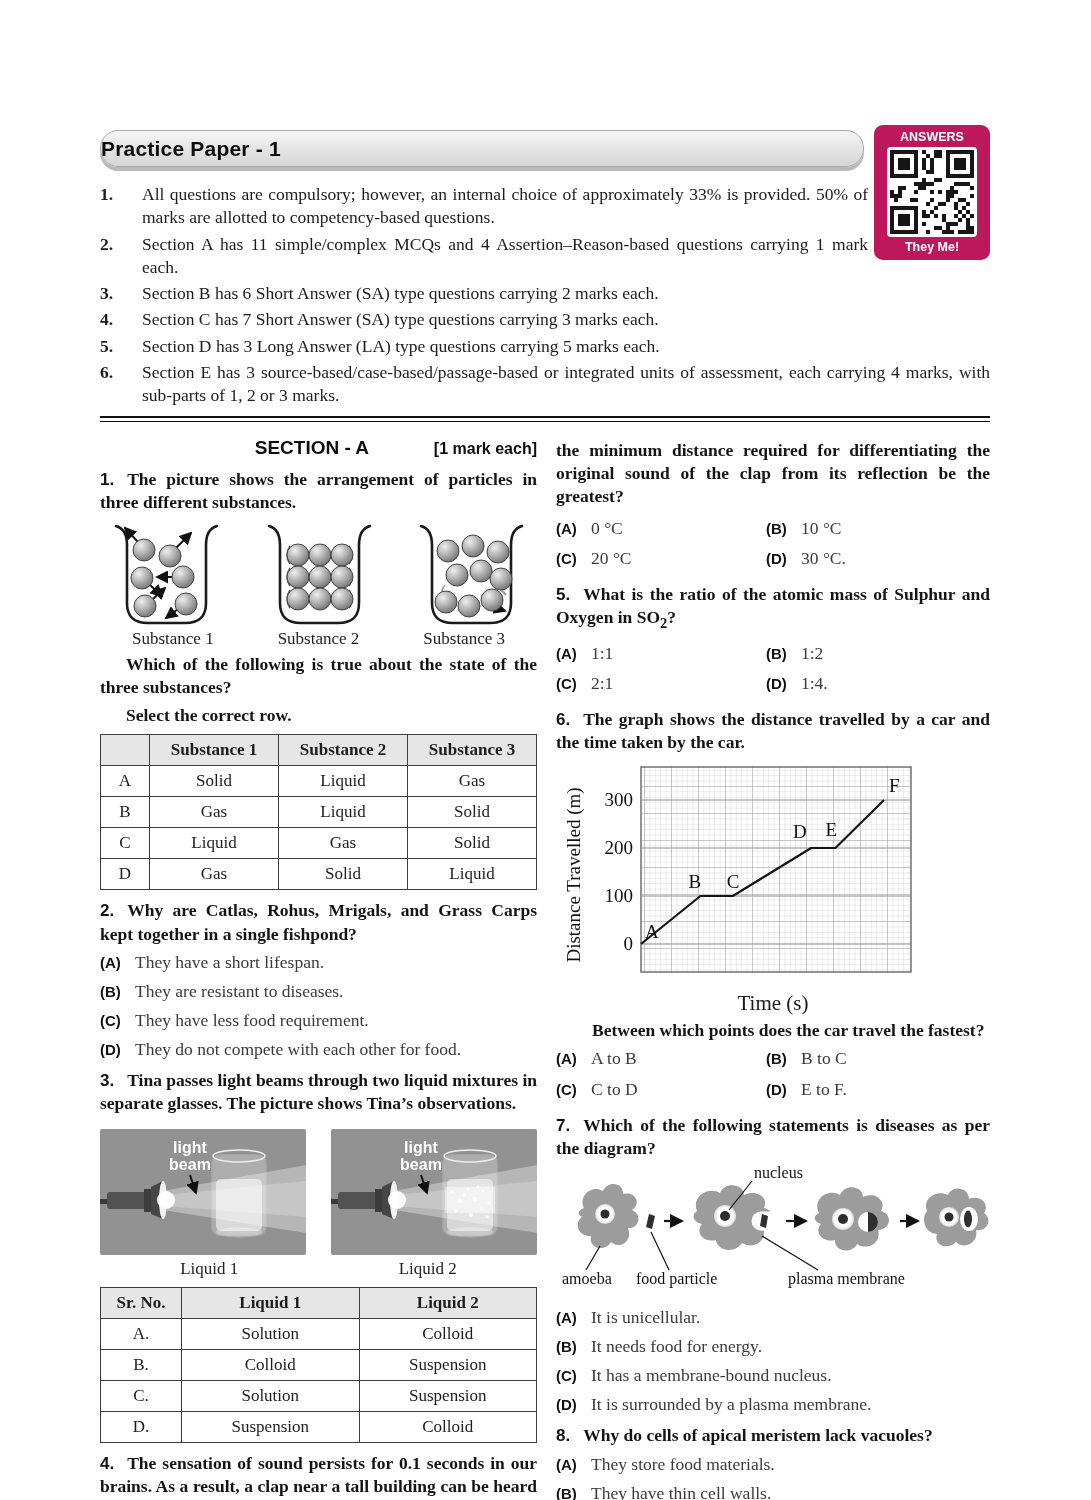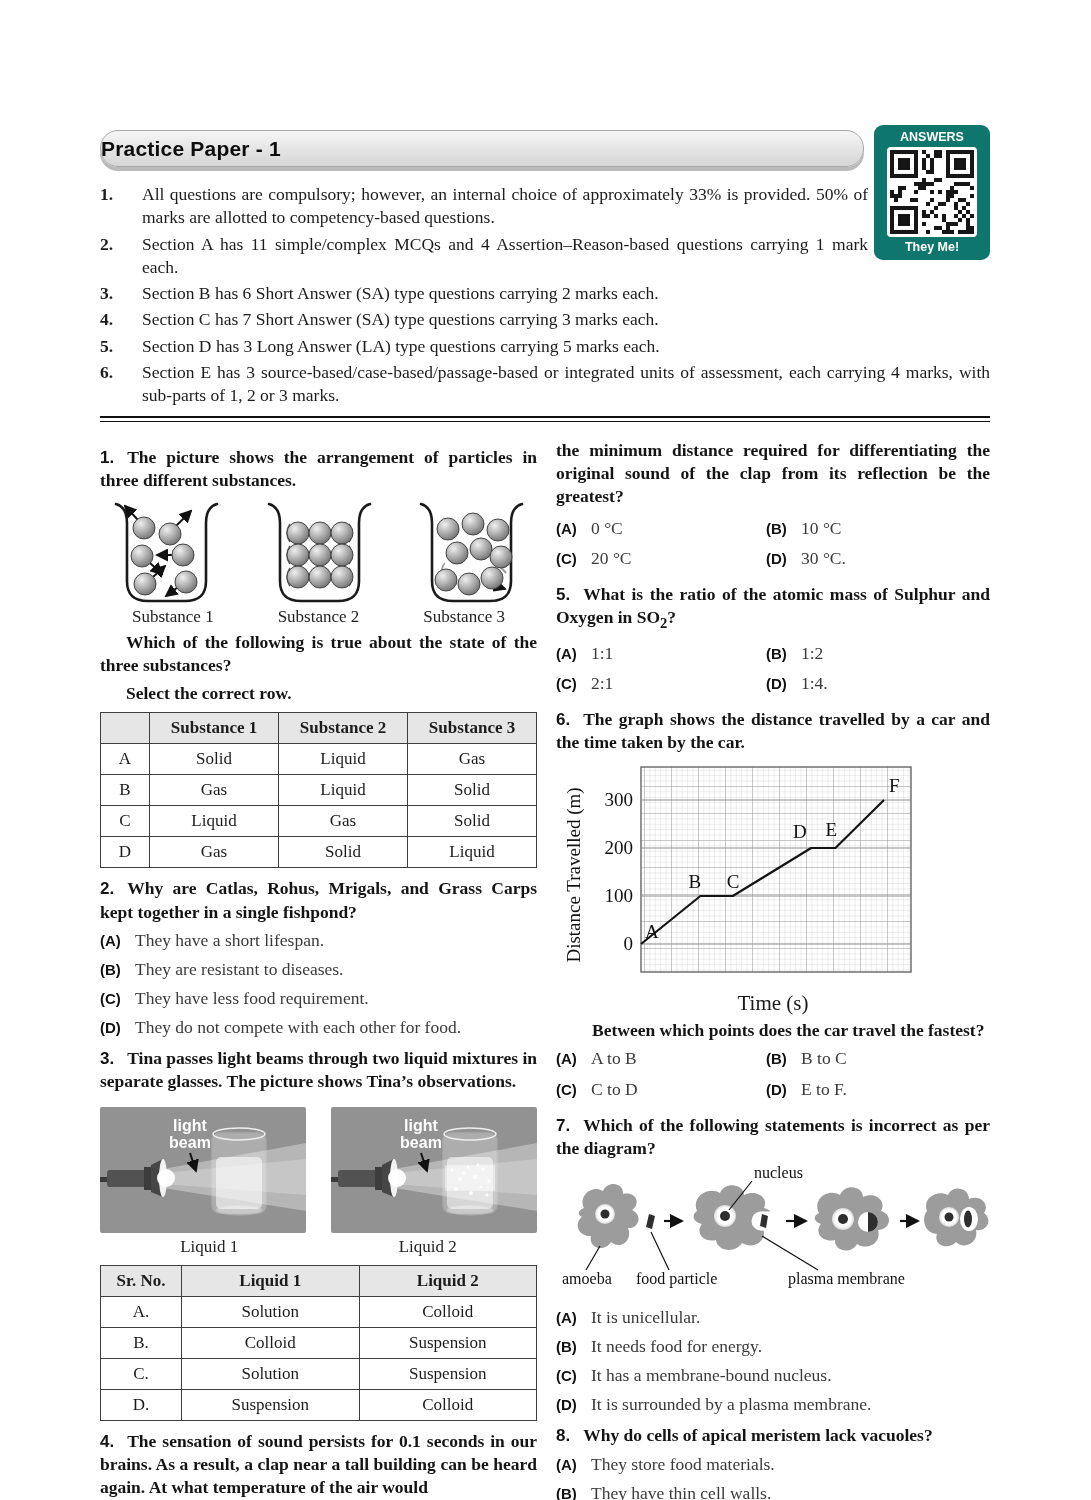--- a/index.html
+++ b/index.html
@@ -7,21 +7,21 @@
         font-family:"Liberation Serif",serif;color:#1c1c1c;}
   .content{position:absolute;left:100px;top:130px;width:890px;}
 
   
   .header-row{position:relative;height:40px;}
   .pill{position:absolute;left:0;top:0;width:762px;height:35px;border-radius:18px;
         background:linear-gradient(180deg,#f6f6f6 0%,#e3e3e3 55%,#d6d6d6 100%);
         border:1px solid #a8a8a8;box-shadow:0 4px 0 rgba(130,130,130,.55);
         display:flex;align-items:center;justify-content:flex-start;}
   .pill .ttl{font-family:"Liberation Sans",sans-serif;font-weight:bold;font-size:21px;color:#0d0d0d;letter-spacing:.2px;}
-  .qr-box{position:absolute;right:0;top:-5px;width:106px;background:#0f766e;border-radius:9px;
+  .qr-box{position:absolute;right:0;top:-5px;width:106px;background:#be185d;border-radius:9px;
           padding:5px 5px 6px;display:flex;flex-direction:column;align-items:center;gap:3px;z-index:3;}
   .qr-txt{font-family:"Liberation Sans",sans-serif;font-weight:bold;font-size:12.5px;color:#fff;}
   .qr-frame{background:#fff;border-radius:4px;padding:3px;line-height:0;}
 
   
   .instructions{margin-top:13px;}
   .inst{display:flex;font-size:17.5px;line-height:1.33;margin-bottom:3px;text-align:justify;}
   .inst .num{width:42px;flex:none;font-weight:bold;}
   .inst .txt{flex:1;}
   .inst.qr-side{margin-right:122px;}
@@ -234,20 +234,24 @@
           <span class="num">6.</span>
           <span class="txt">Section E has 3 source-based/case-based/passage-based or integrated units of assessment, each carrying 4 marks, with sub-parts of 1, 2 or 3 marks.</span>
         </div>
   </div>
   <div class="rule"></div>
 
   <div class="cols">
 
   <div class="colL">
 
+    <div class="sec-row">
+      <span class="sec-h">SECTION - A</span>
+      <span class="sec-m">[1 mark each]</span>
+    </div>
 
     <p class="stem"><span class="qnum">1.</span><span>The picture shows the arrangement of particles in three different substances.</span></p>
 
     <div class="fig-row">
       <svg width="128" height="108" viewBox="0 0 128 108">
         <path d="M14,7 C21,9 25,16 25,26 L25,84 C25,98 32,104 46,104 L83,104 C97,104 104,98 104,84 L104,26 C104,16 108,9 115,7" fill="none" stroke="#1a1a1a" stroke-width="2.6" stroke-linecap="round"></path>
         <line x1="36" y1="23" x2="23" y2="9" stroke="#111" stroke-width="2" marker-end="url(#arr)"></line>
         <line x1="74" y1="29" x2="89" y2="14" stroke="#111" stroke-width="2" marker-end="url(#arr)"></line>
         <line x1="48" y1="66" x2="60" y2="77" stroke="#111" stroke-width="2" marker-end="url(#arr)"></line>
         <line x1="70" y1="58" x2="55" y2="58" stroke="#111" stroke-width="2" marker-end="url(#arr)"></line>
@@ -556,21 +560,21 @@
       <div class="opt">
               <span class="ol">(C)</span>
               <span>C to D</span>
             </div>
       <div class="opt">
               <span class="ol">(D)</span>
               <span>E to F.</span>
             </div>
     </div>
 
-    <p class="stem"><span class="qnum">7.</span><span>Which of the following statements is incorrect as per the diagram?</span></p>
+    <p class="stem"><span class="qnum">7.</span><span>Which of the following statements is diseases as per the diagram?</span></p>
 
     <div class="amoeba-wrap">
       <svg width="434" height="124" viewBox="0 0 434 124">
         <g fill="#9c9c9c">
           <path d="M28,44 C22,32 36,20 47,27 C52,16 68,19 67,30 C79,27 86,39 76,46 C87,51 83,65 72,64 C77,77 64,86 55,78 C48,89 32,84 35,72 C23,73 17,60 26,53 C20,50 23,46 28,44 Z"></path>
           <path d="M141,47 C135,33 152,22 164,29 C169,17 188,20 188,31 C201,25 213,34 208,44 C221,47 219,62 207,64 C212,77 197,86 186,79 C179,90 161,87 160,76 C147,79 139,68 146,60 C137,58 135,51 141,47 Z"></path>
           <path d="M263,49 C256,35 272,24 284,31 C289,19 307,22 307,33 C319,27 331,37 325,47 C338,51 334,66 322,66 C326,79 311,87 301,80 C295,91 278,87 279,76 C266,79 258,68 265,60 C257,57 257,52 263,49 Z"></path>
           <path d="M371,47 C366,35 380,25 392,31 C397,20 413,24 413,35 C425,30 434,41 428,49 C437,55 431,68 420,66 C423,79 408,86 400,78 C392,87 377,81 381,70 C370,70 364,56 371,47 Z"></path>
         </g>
 

